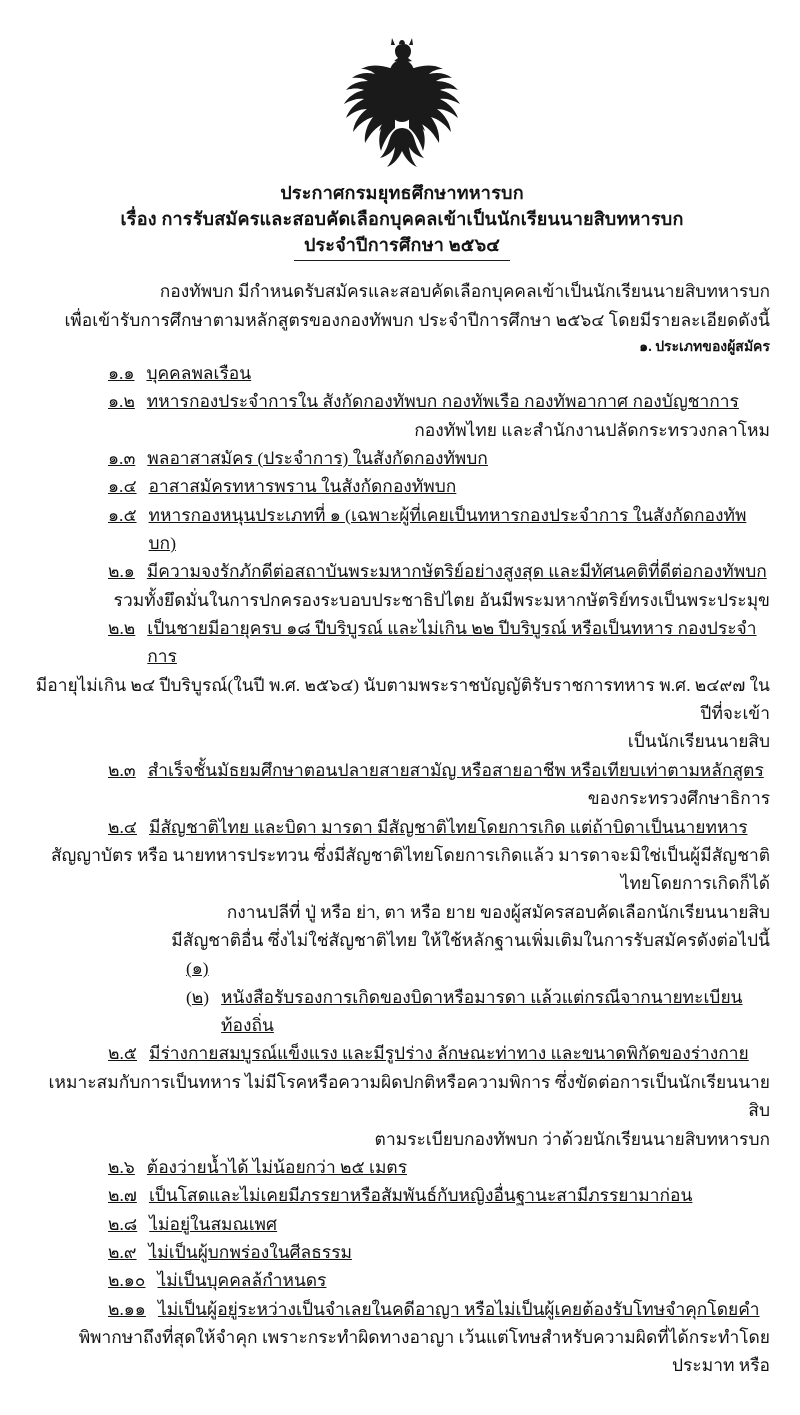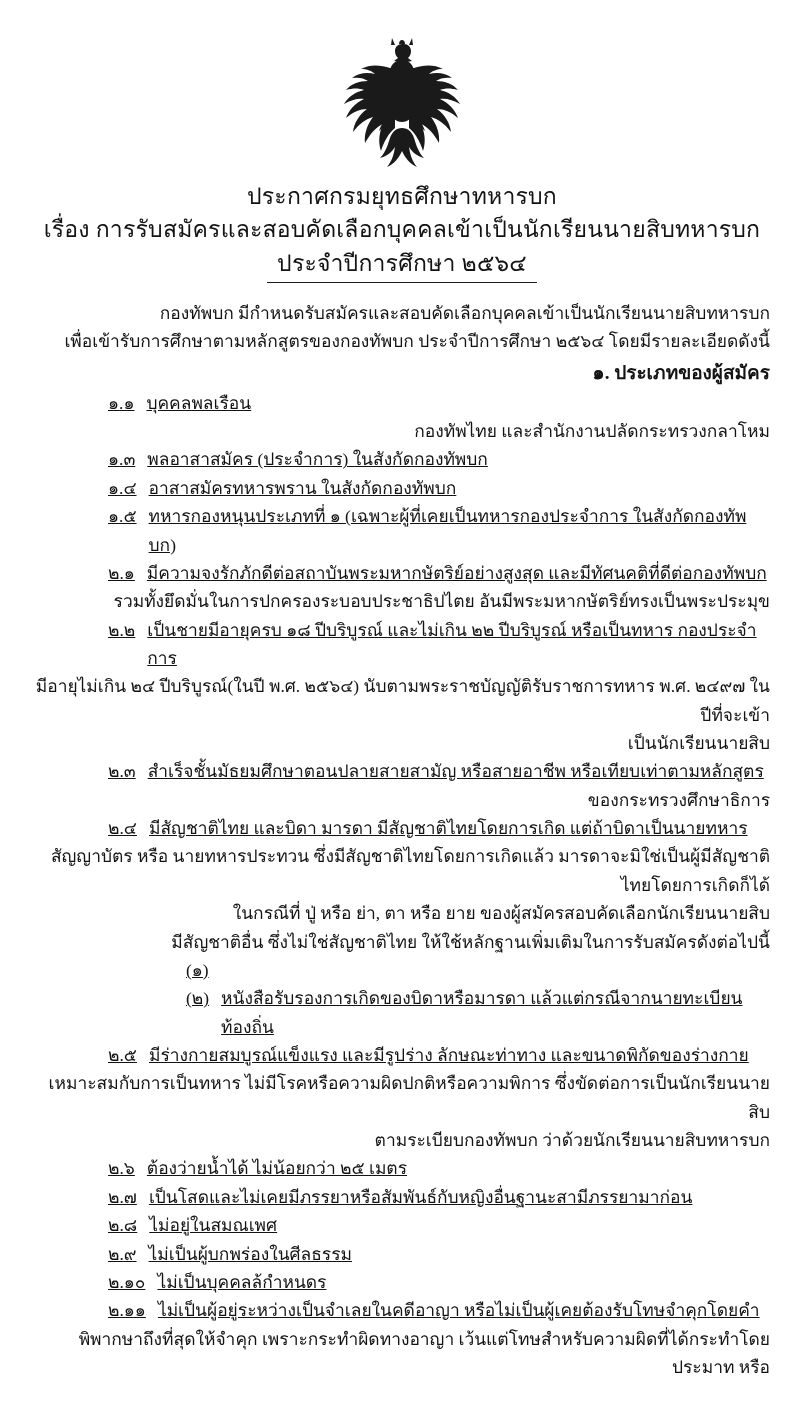--- a/index.html
+++ b/index.html
@@ -35,22 +35,22 @@
     width: 150px;
     height: 140px;
   }
 
   
   .heading {
     text-align: center;
     line-height: 1.45;
   }
   .heading .h-line {
-    font-size: 23px;
-    font-weight: normal;
+    font-size: 18px;
+    font-weight: bold;
     letter-spacing: 0.2px;
   }
   .heading .h-line.l3 {
     display: inline-block;
     padding: 0 10px 2px 10px;
     border-bottom: 1.4px solid #1a1a1a;
   }
 
   
   .body {
@@ -62,21 +62,21 @@
     margin: 0;
     text-indent: 0;
     text-align: right;
   }
   .p.indent-para {
     text-indent: 74px;
   }
   .p.sect {
     padding-left: 42px;
     font-weight: bold;
-    font-size: 19px;
+    font-size: 14px;
     margin-top: 2px;
   }
   .p.inner-indent {
     text-indent: 150px;
   }
   .row {
     display: flex;
     text-decoration: underline;
   }
   .row .num {
@@ -128,20 +128,24 @@
     <p class="p indent-para">กองทัพบก มีกำหนดรับสมัครและสอบคัดเลือกบุคคลเข้าเป็นนักเรียนนายสิบทหารบก</p>
     <p class="p">เพื่อเข้ารับการศึกษาตามหลักสูตรของกองทัพบก ประจำปีการศึกษา ๒๕๖๔ โดยมีรายละเอียดดังนี้</p>
 
     <p class="p sect">๑. ประเภทของผู้สมัคร</p>
 
     <div class="row">
       <span class="num">๑.๑</span>
       <span class="txt">บุคคลพลเรือน</span>
     </div>
 
+    <div class="row">
+      <span class="num">๑.๒</span>
+      <span class="txt">ทหารกองประจำการใน สังกัดกองทัพบก กองทัพเรือ กองทัพอากาศ กองบัญชาการ</span>
+    </div>
     <p class="p">กองทัพไทย และสำนักงานปลัดกระทรวงกลาโหม</p>
 
     <div class="row">
       <span class="num">๑.๓</span>
       <span class="txt">พลอาสาสมัคร (ประจำการ) ในสังกัดกองทัพบก</span>
     </div>
 
     <div class="row">
       <span class="num">๑.๔</span>
       <span class="txt">อาสาสมัครทหารพราน ในสังกัดกองทัพบก</span>
@@ -170,21 +174,21 @@
       <span class="num">๒.๓</span>
       <span class="txt">สำเร็จชั้นมัธยมศึกษาตอนปลายสายสามัญ หรือสายอาชีพ หรือเทียบเท่าตามหลักสูตร</span>
     </div>
     <p class="p">ของกระทรวงศึกษาธิการ</p>
 
     <div class="row">
       <span class="num">๒.๔</span>
       <span class="txt">มีสัญชาติไทย และบิดา มารดา มีสัญชาติไทยโดยการเกิด แต่ถ้าบิดาเป็นนายทหาร</span>
     </div>
     <p class="p">สัญญาบัตร หรือ นายทหารประทวน ซึ่งมีสัญชาติไทยโดยการเกิดแล้ว มารดาจะมิใช่เป็นผู้มีสัญชาติไทยโดยการเกิดก็ได้</p>
-    <p class="p inner-indent">ในกรณีที่ ปู่ หรือ ย่า, ตา หรือ ยาย ของผู้สมัครสอบคัดเลือกนักเรียนนายสิบ</p>
+    <p class="p inner-indent">กงานปลีที่ ปู่ หรือ ย่า, ตา หรือ ยาย ของผู้สมัครสอบคัดเลือกนักเรียนนายสิบ</p>
     <p class="p">มีสัญชาติอื่น ซึ่งไม่ใช่สัญชาติไทย ให้ใช้หลักฐานเพิ่มเติมในการรับสมัครดังต่อไปนี้</p>
 
     <div class="row">
       <span class="num" style="padding-left:152px;">(๑)</span>
     </div>
     <div class="row">
       <span class="num" style="padding-left:152px;">(๒)</span>
       <span class="txt">หนังสือรับรองการเกิดของบิดาหรือมารดา แล้วแต่กรณีจากนายทะเบียนท้องถิ่น</span>
     </div>
 

